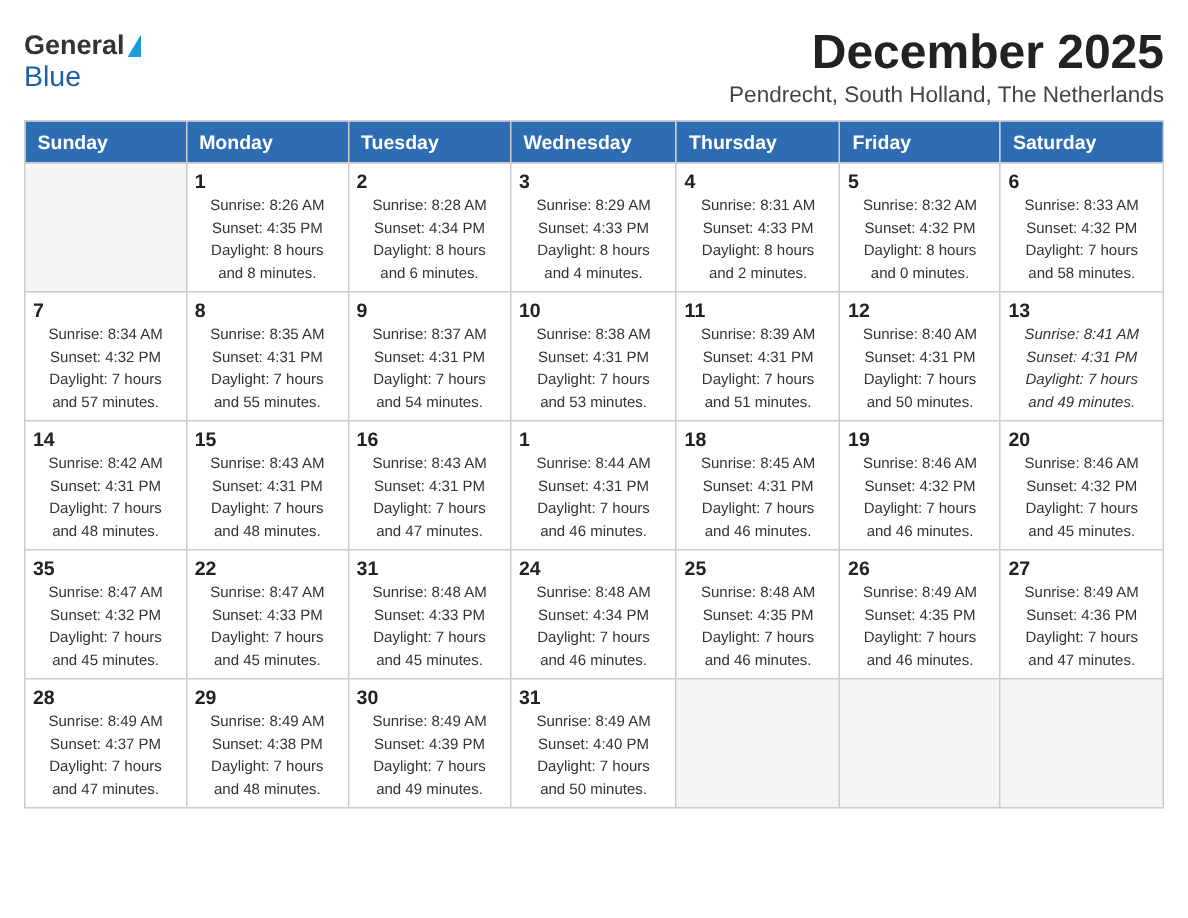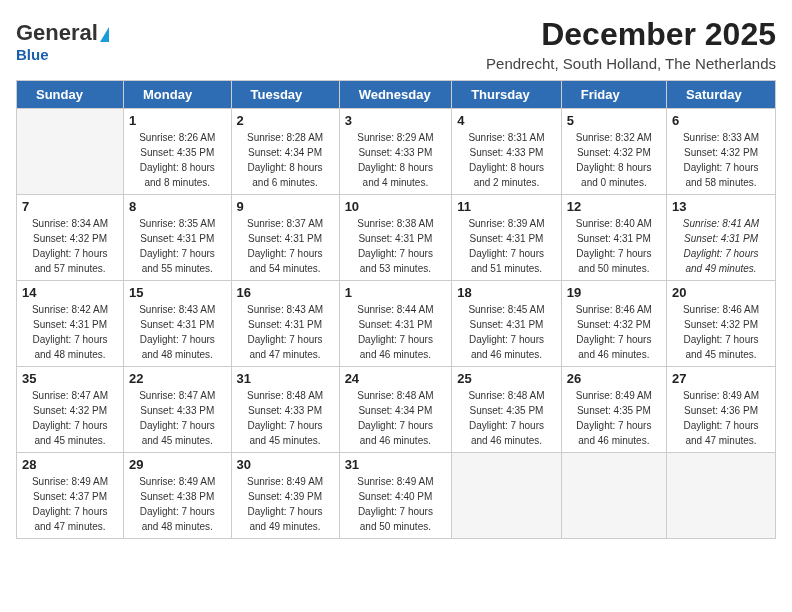--- a/index.html
+++ b/index.html
@@ -38,21 +38,21 @@
     .calendar-table {
       width: 100%;
       border-collapse: collapse;
       margin-top: 8px;
     }
     .calendar-table th {
       background: #2e6db4;
       color: #fff;
       font-size: 13px;
       font-weight: bold;
-      padding: 6px 19px;
+      padding: 6px 8px;
       text-align: left;
       border: 1px solid #ccc;
     }
     .calendar-table td {
       border: 1px solid #ccc;
       vertical-align: top;
       padding: 4px 5px;
       font-size: 10.5px;
       color: #222;
       height: 85px;
@@ -74,23 +74,23 @@
       line-height: 1.5;
       text-align: center;
     }
   </style>
 </head>
 <body>
 
 <div class="header">
   <div class="logo">
     <span>
-      <span style="font-size:22px;font-weight:bold;color:#333;">General</span><span style="display:inline-block;width:0;height:0;border-left:9px solid transparent;border-right:0px solid transparent;border-bottom:15px solid #1a9cd8;margin-left:2px;vertical-align:middle;position:relative;top:-1px;"></span>
+      <span style="font-size:18px;font-weight:bold;color:#333;">General</span><span style="display:inline-block;width:0;height:0;border-left:9px solid transparent;border-right:0px solid transparent;border-bottom:15px solid #1a9cd8;margin-left:2px;vertical-align:middle;position:relative;top:-1px;"></span>
     </span>
-    <span style="font-size:15px;font-weight:bold;color:#1a5faa;">Blue</span>
+    <span style="font-size:19px;font-weight:normal;color:#1a5faa;">Blue</span>
   </div>
   <div class="title-block">
     <div class="title-month">December 2025</div>
     <div class="title-location">Pendrecht, South Holland, The Netherlands</div>
   </div>
 </div>
 
 <table class="calendar-table">
   <thead>
     <tr>

